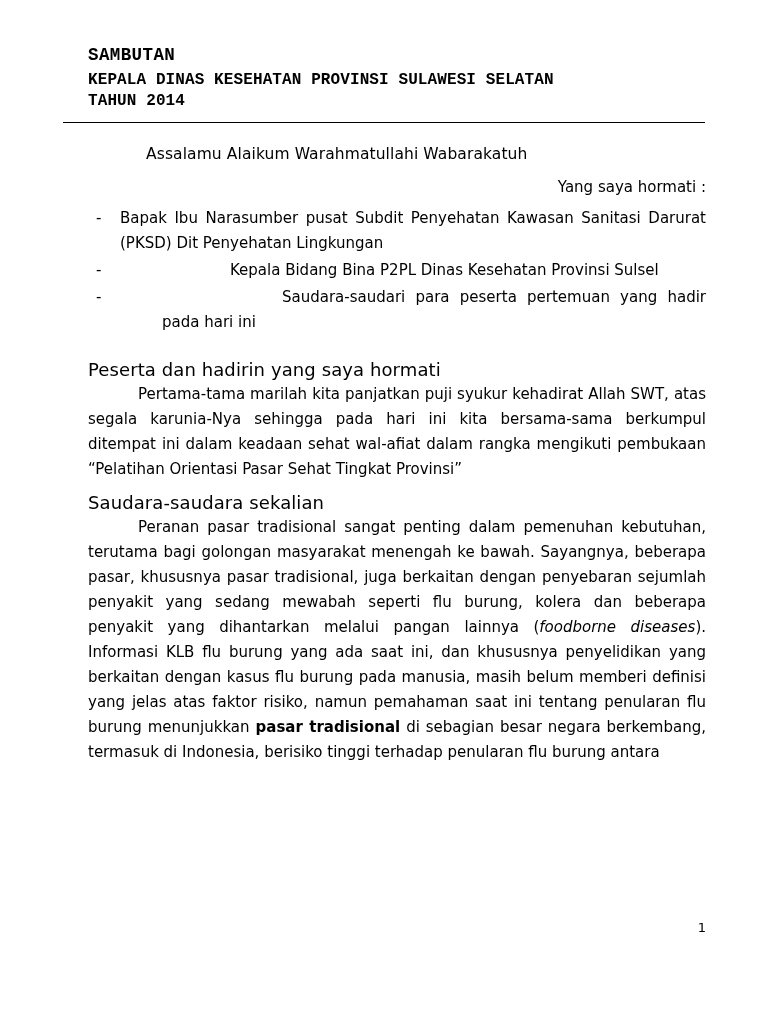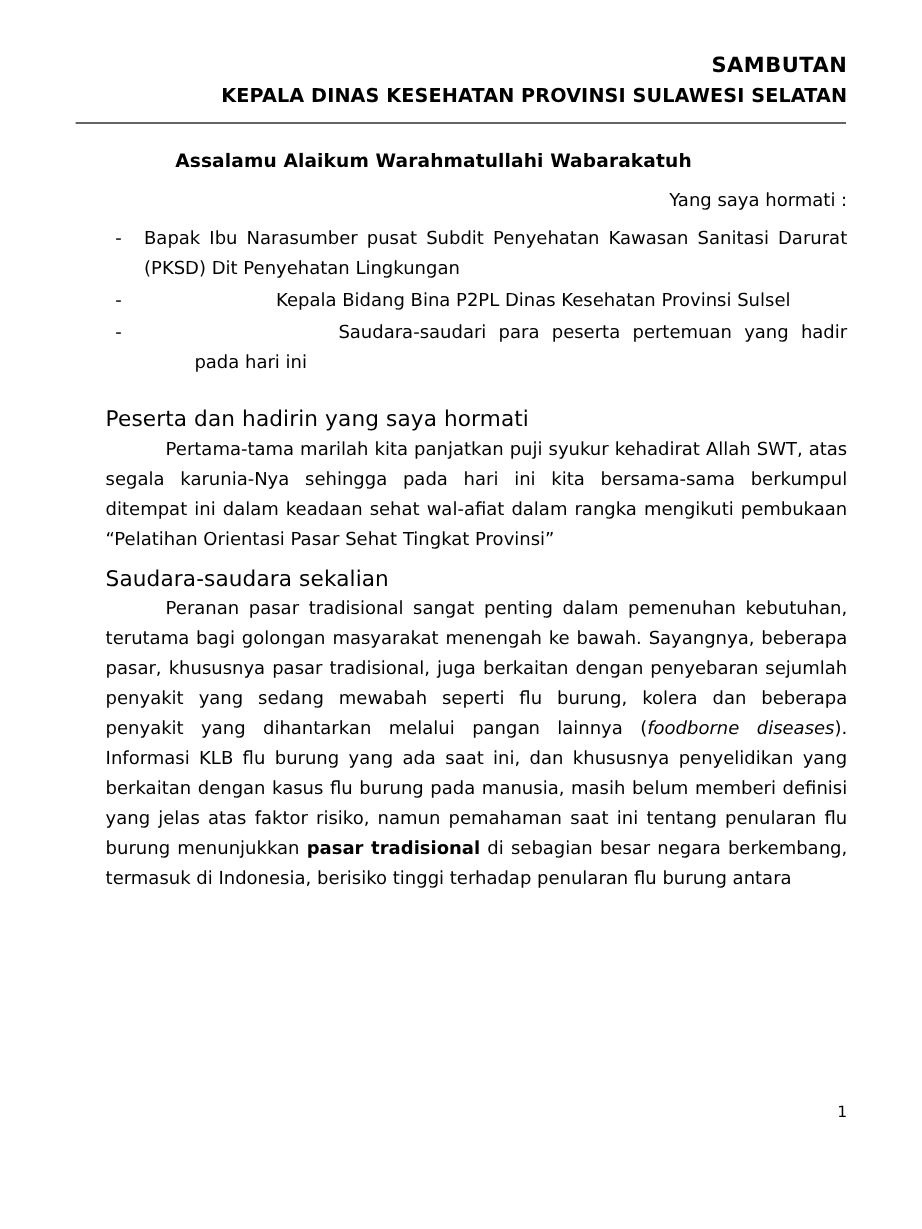--- a/index.html
+++ b/index.html
@@ -24,23 +24,24 @@
   }
   .content {
     position: absolute;
     left: 88px;
     top: 0;
     width: 618px;
   }
 
   
   .hdr {
-    text-align: right;
+    text-align: left;
     font-weight: bold;
     line-height: 1.28;
+    font-family: Liberation Mono, monospace;
   }
   .hdr-line1 {
     font-size: 17.5px;
     letter-spacing: 0.4px;
     padding-top: 44px;
   }
   .hdr-line2, .hdr-line3, .hdr-line4 {
     font-size: 16px;
     letter-spacing: 0.1px;
   }
@@ -57,21 +58,21 @@
     border: 0;
     border-top: 1.6px solid #000;
     width: 642px;
     position: relative;
     left: -25px;
   }
 
   
   .salam {
     font-size: 15.5px;
-    font-weight: bold;
+    font-weight: normal;
     margin-top: 22px;
     padding-left: 58px;
     letter-spacing: 0.1px;
   }
 
   .plain-line {
     font-size: 15px;
     margin-top: 12px;
     line-height: 25px;
     text-align: right;
@@ -134,20 +135,21 @@
 </style>
 </head>
 <body>
 
 <div class="page">
   <div class="content">
 
     <div class="hdr">
       <div class="hdr-line1">SAMBUTAN</div>
       <div class="hdr-line2">KEPALA DINAS  KESEHATAN PROVINSI SULAWESI SELATAN</div>
+      <div class="hdr-line4">TAHUN 2014</div>
     </div>
     <hr class="rule">
 
     <div class="salam">Assalamu Alaikum Warahmatullahi Wabarakatuh</div>
 
     <div class="plain-line">Yang saya hormati :</div>
 
     <div class="blist">
 
       <div class="bitem">

